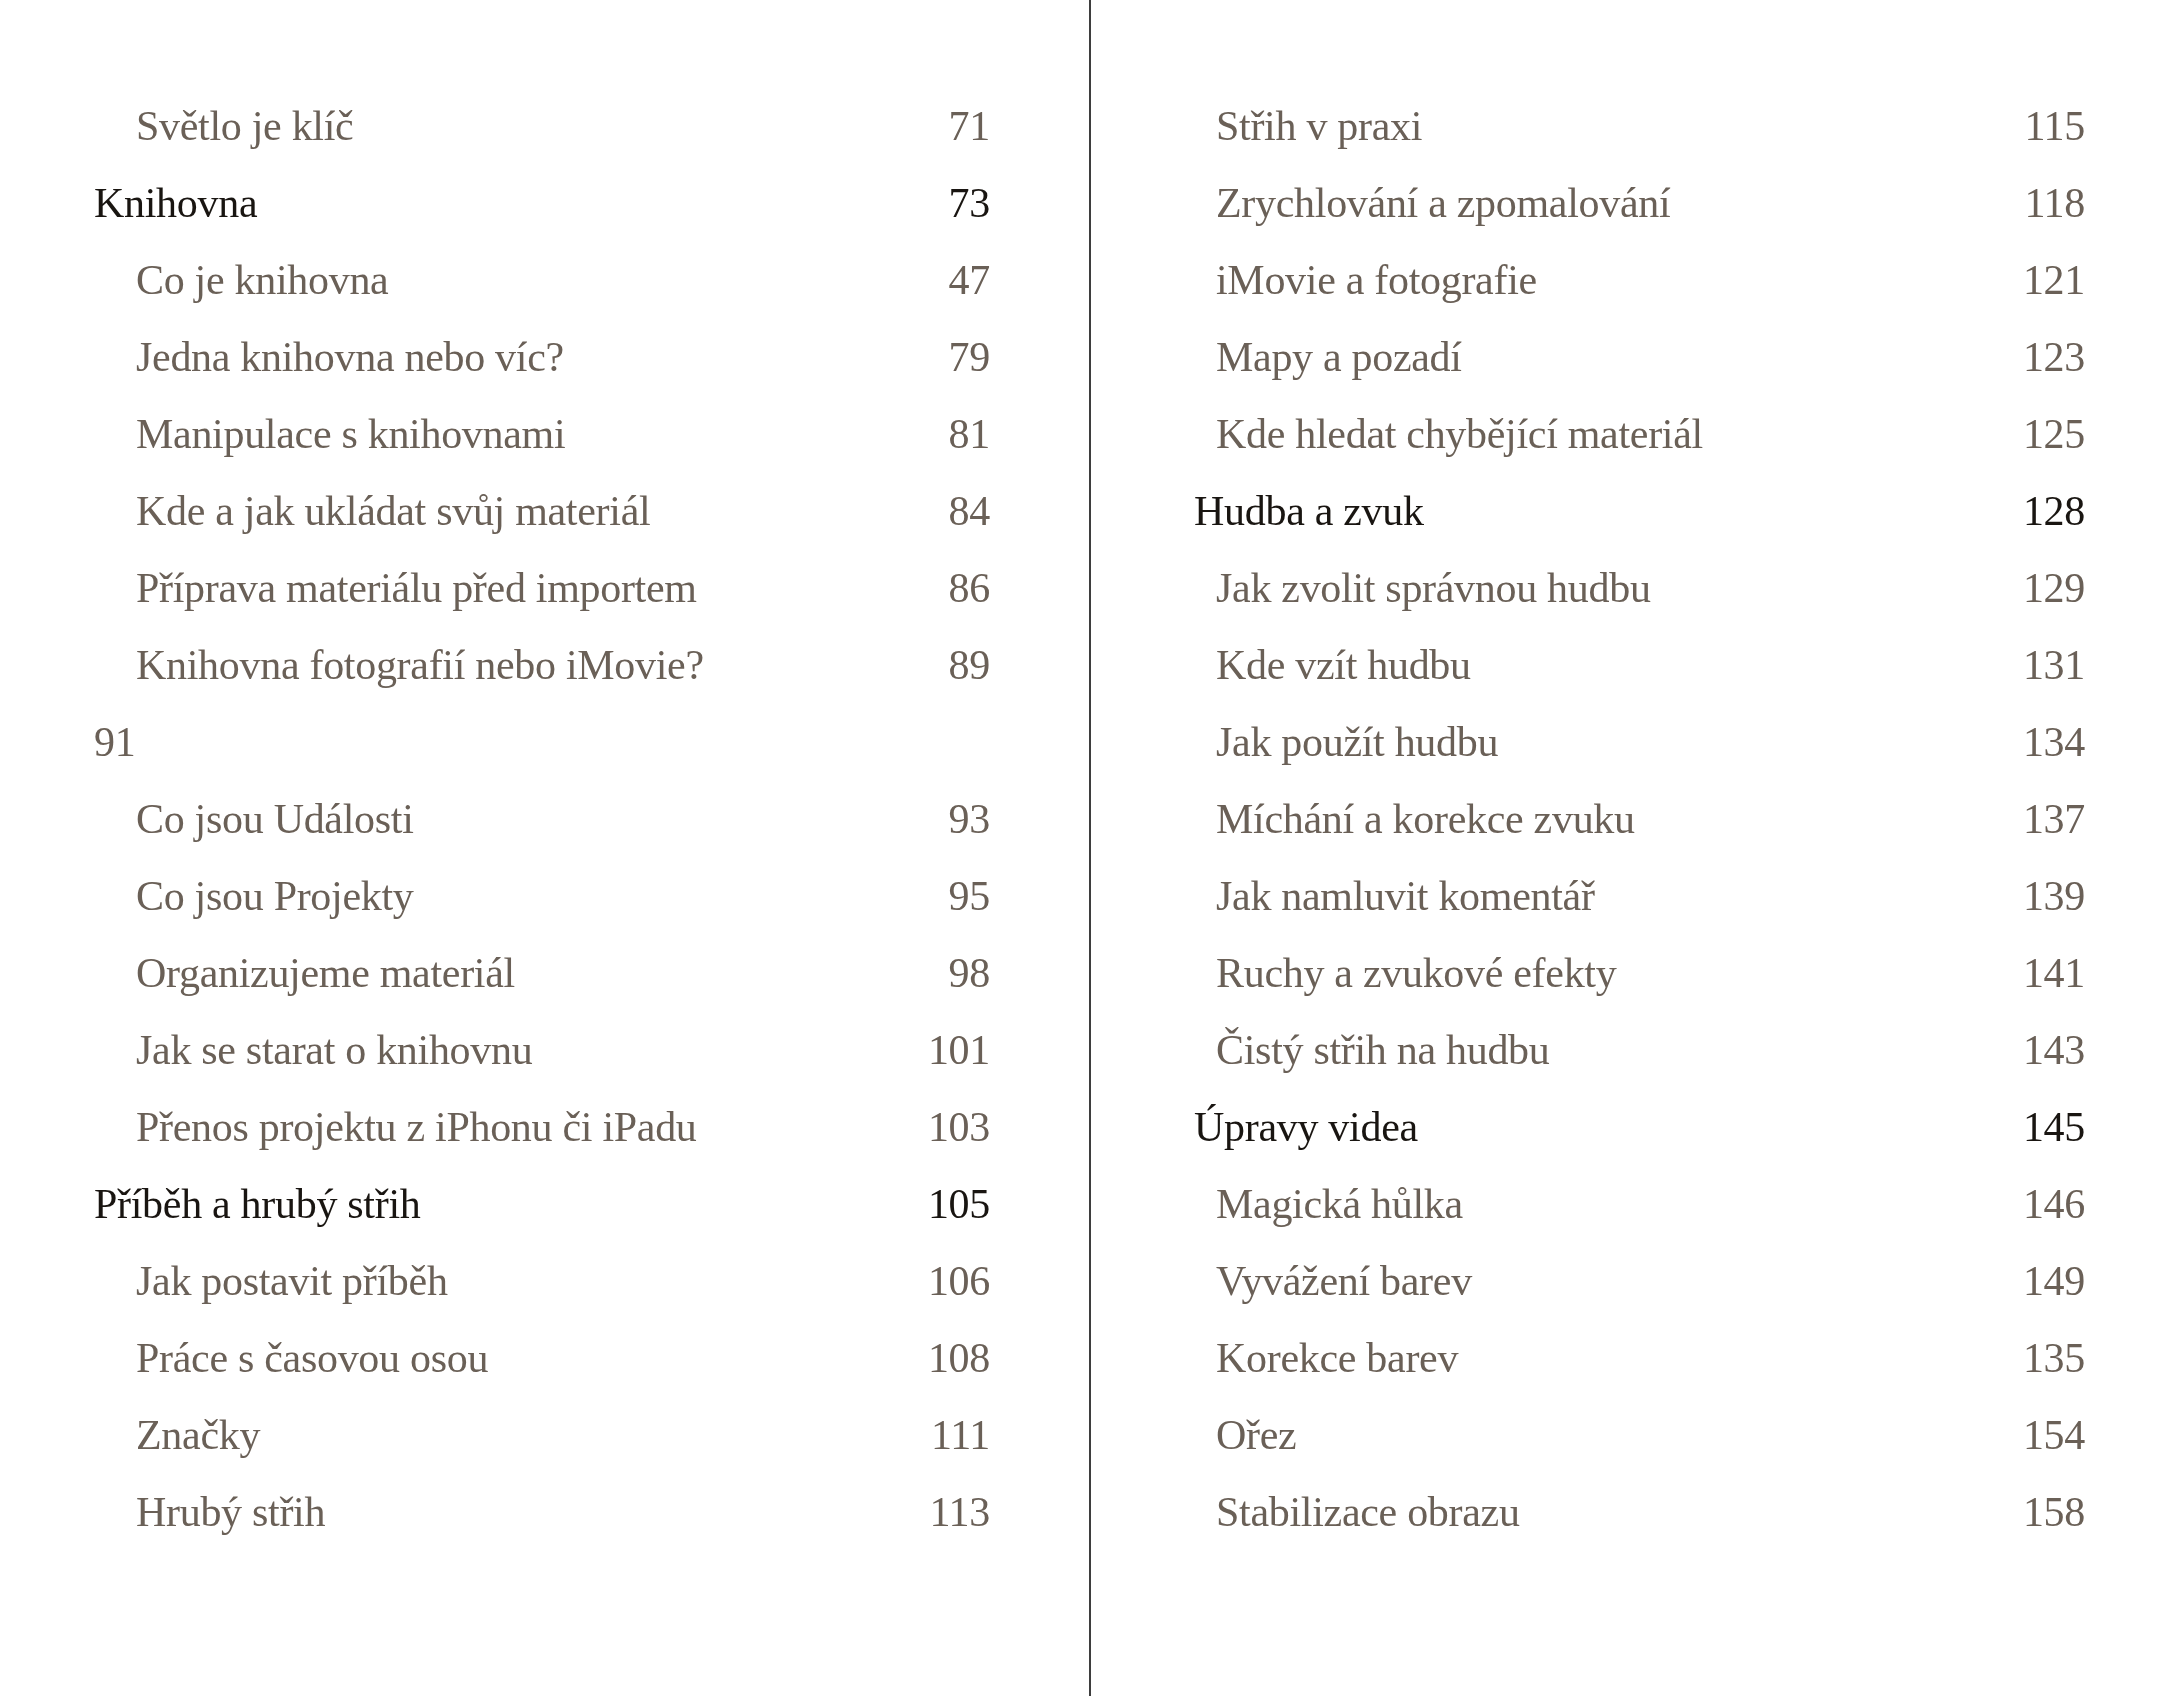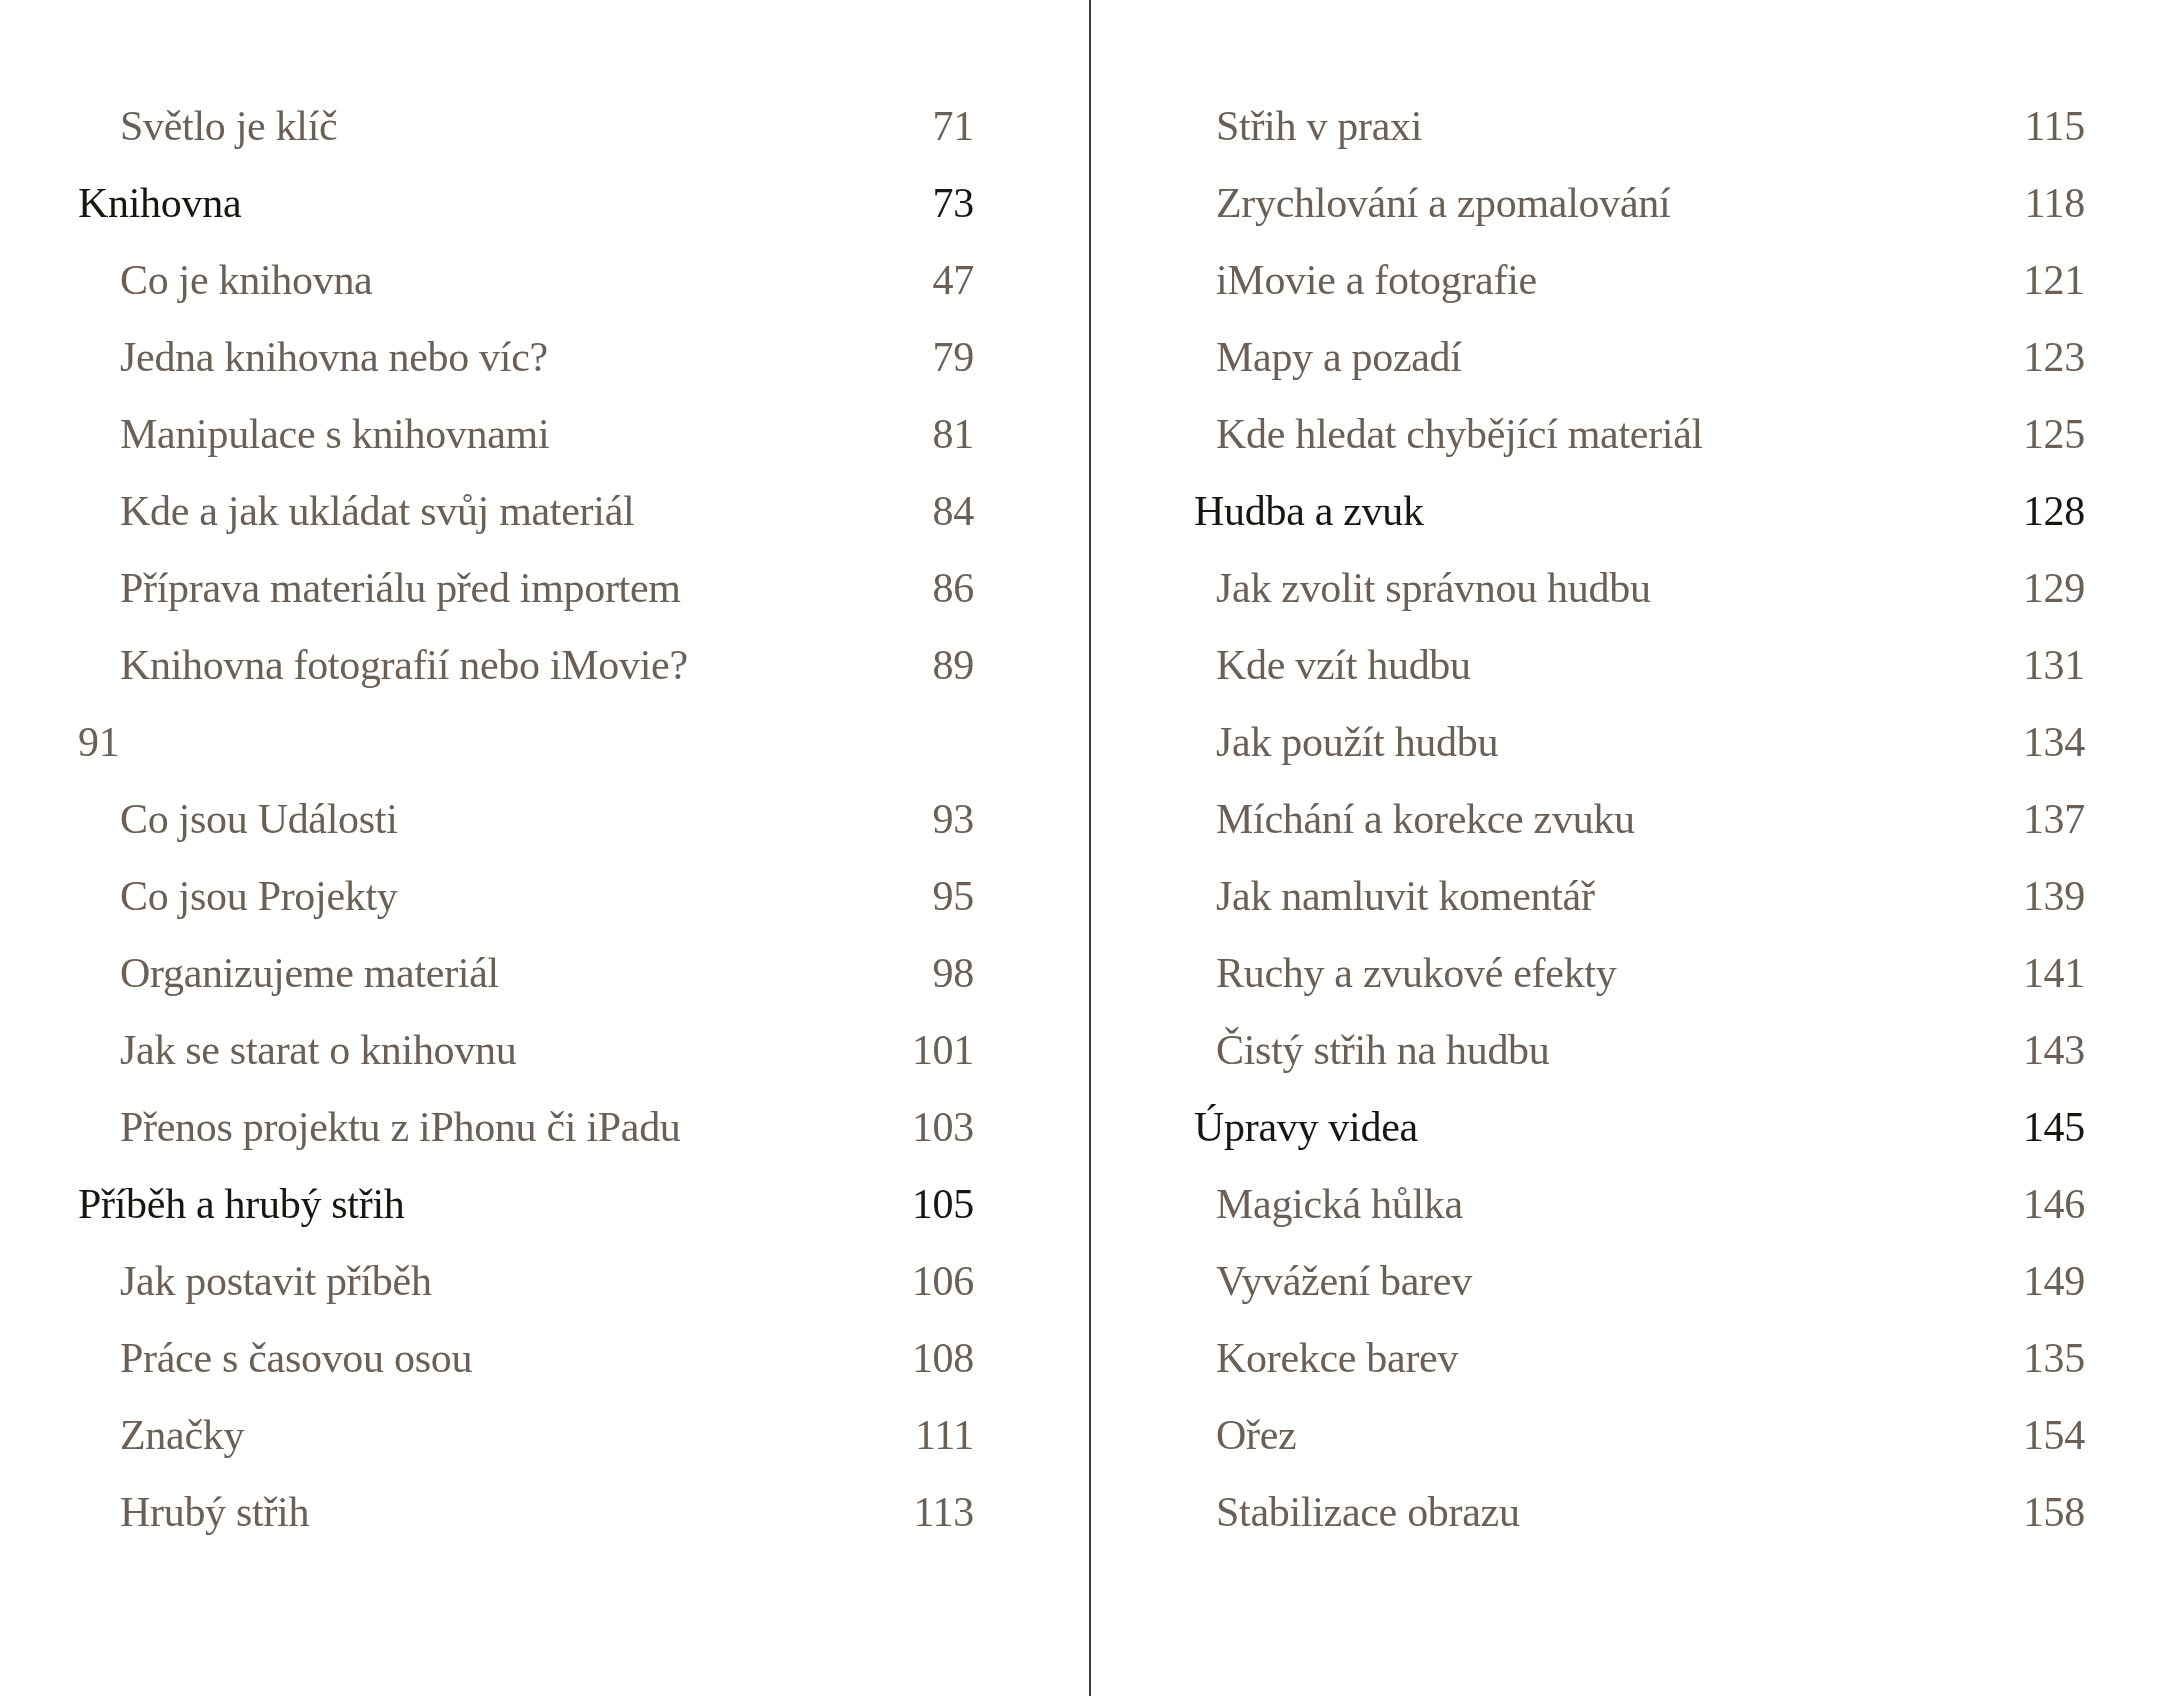--- a/index.html
+++ b/index.html
@@ -26,21 +26,21 @@
     left: 1089px;
     width: 2px;
     background: var(--divider-color, #3e3e3e);
   }
   .col {
     position: absolute;
     top: 100px;
     display: flex;
     flex-direction: column;
   }
-  .col-left  { left: 78px;   width: 896px; }
+  .col-left  { left: 94px;   width: 896px; }
   .col-right { left: 1194px; width: 891px; }
   .row {
     height: 77px;
     display: flex;
     justify-content: space-between;
     align-items: flex-start;
     font-size: 42px;
     line-height: 53px;
     letter-spacing: -0.3px;
     white-space: nowrap;

